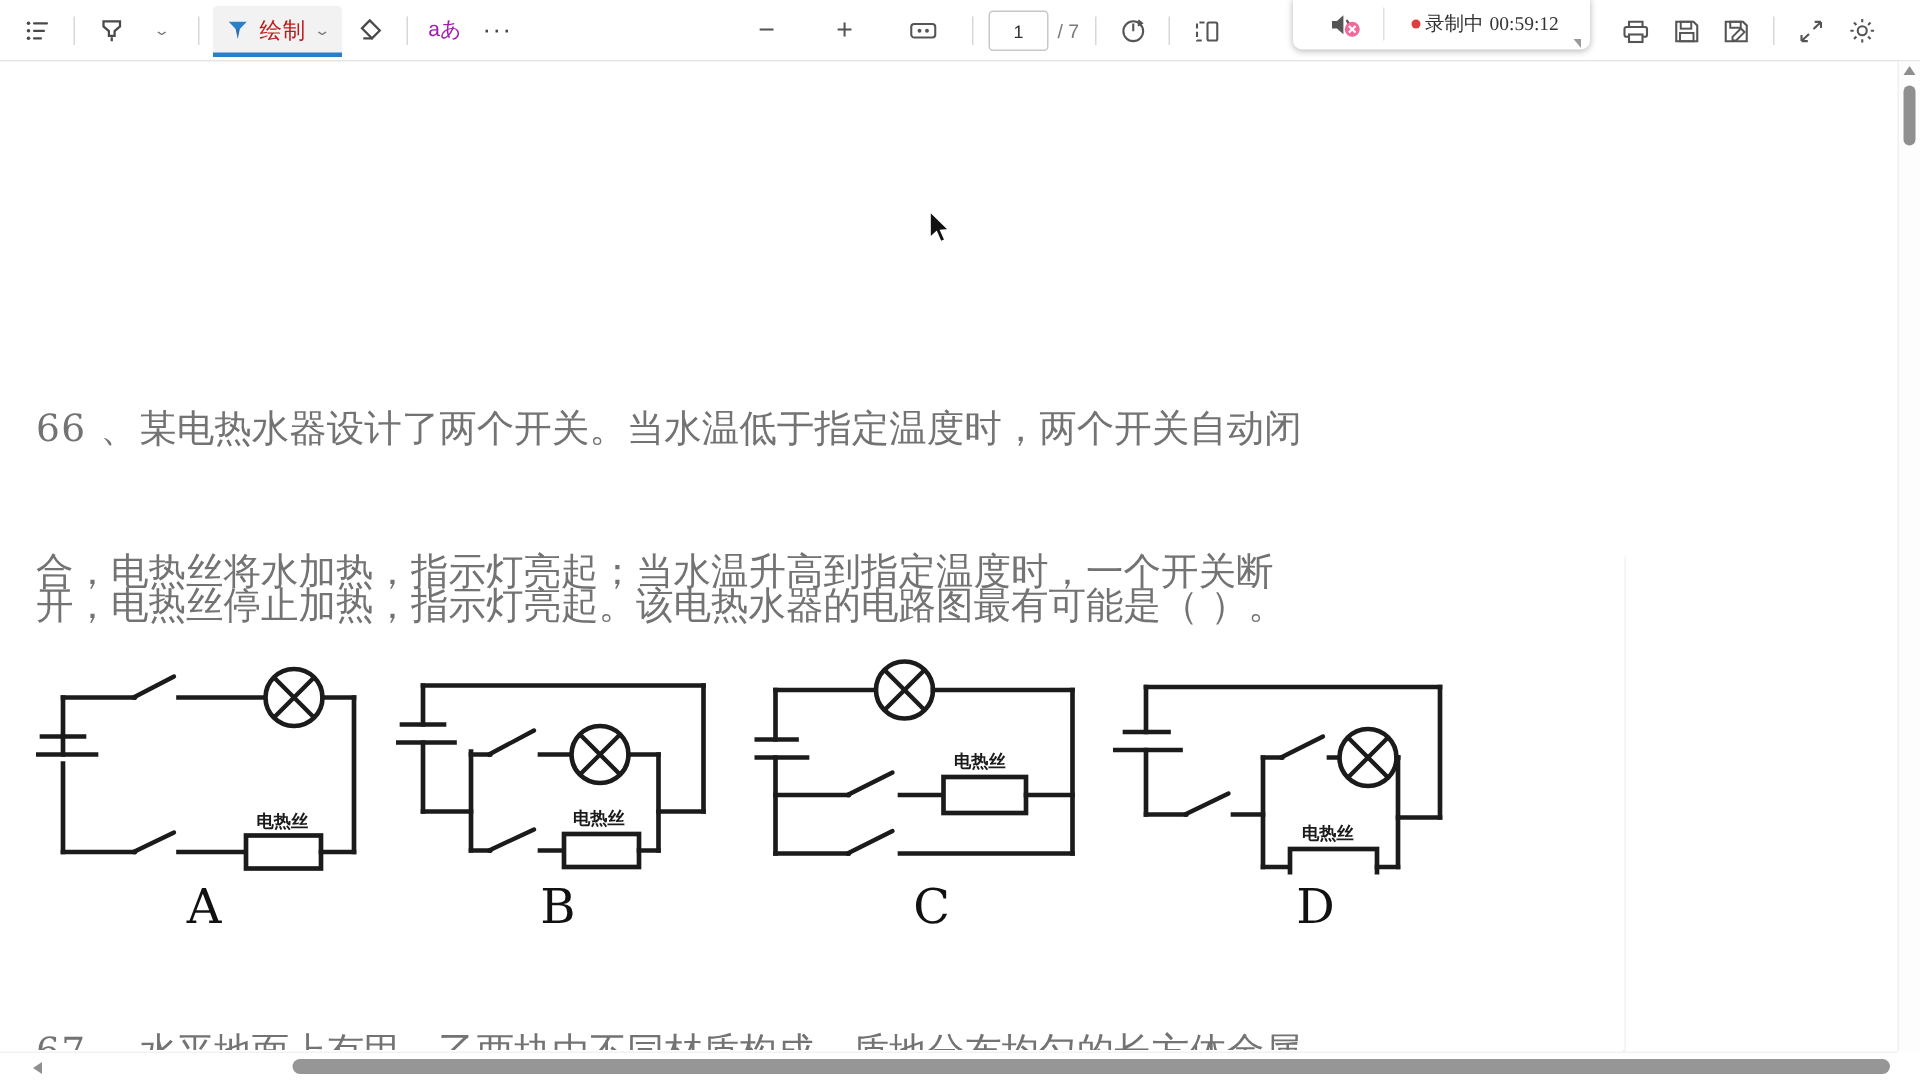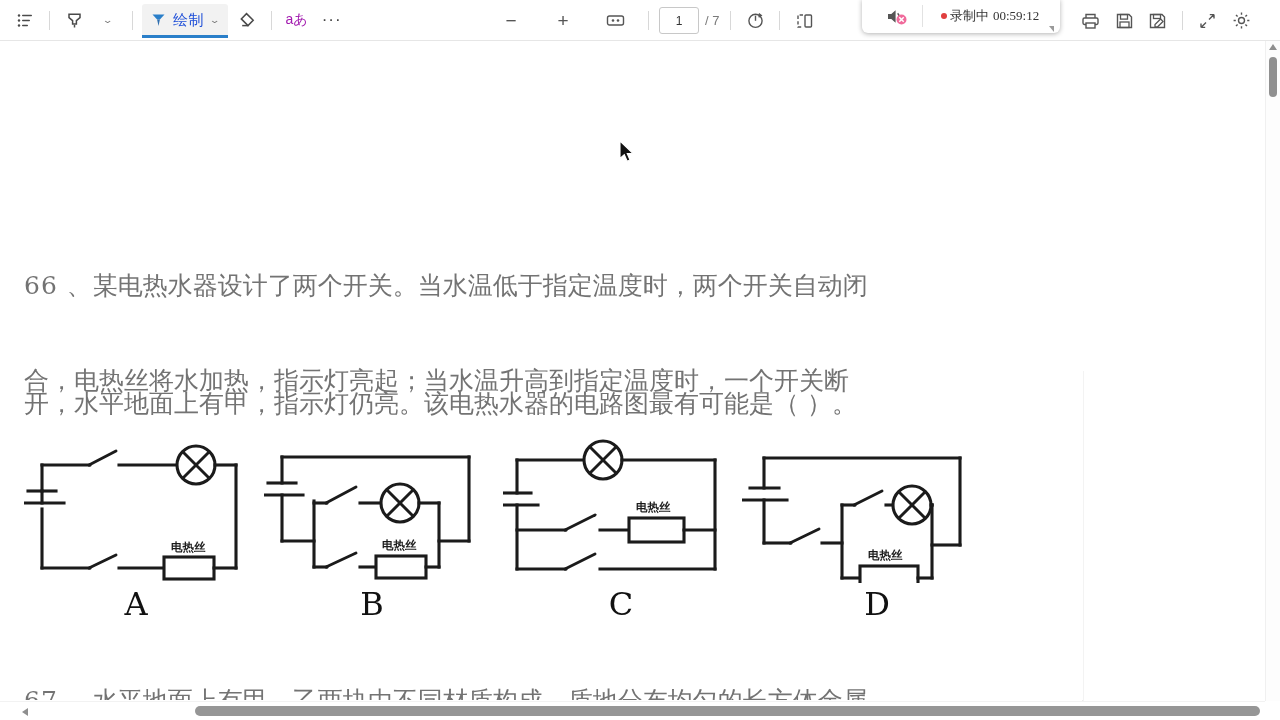--- a/index.html
+++ b/index.html
@@ -32,21 +32,21 @@
   .draw-tab{
     display:flex;align-items:center;height:33px;padding:0 9px 0 7px;
     background:#f2f2f2;border-radius:3px 3px 0 0;position:relative;
     margin:0 2px;cursor:pointer;
   }
   .draw-tab::after{
     content:"";position:absolute;left:0;right:0;bottom:-1px;height:3px;background:#2a7fc9;
   }
   .draw-label{
     font-family:"DejaVu Sans","Liberation Sans",sans-serif;
-    font-size:15px;color:#1d4ed8;margin:0 7px 0 5px;letter-spacing:.5px;
+    font-size:15px;color:#b91c1c;margin:0 7px 0 5px;letter-spacing:.5px;
   }
   .chev{font-size:9px;color:#777;transform:scaleX(1.5);}
   .aa-btn{font-size:14px;color:#a21caf;letter-spacing:0px;}
   .dots{font-size:17px;color:#444;letter-spacing:1px;line-height:10px;}
 
   .pagebox{
     width:40px;height:27px;border:1px solid #c8c8c8;border-radius:3px;background:#fff;
     display:flex;align-items:center;justify-content:center;
     font-size:12px;color:#333;margin:0 3px;box-sizing:border-box;cursor:text;
   }
@@ -152,21 +152,21 @@
     <div class="page-edge2"></div>
     <div class="page-edge"></div>
   </div>
 
   <div class="page">
 
     <div class="qtext" id="q66l1">
       <span class="qnum">66 、</span><span>某电热水器设计了两个开关。当水温低于指定温度时，两个开关自动闭</span>
     </div>
     <div class="qtext" id="q66l2">合，电热丝将水加热，指示灯亮起；当水温升高到指定温度时，一个开关断</div>
-    <div class="qtext" id="q66l3">开，水平地面上有甲，指示灯仍亮。该电热水器的电路图最有可能是（ ）。</div>
+    <div class="qtext" id="q66l3">开，电热丝停止加热，指示灯亮起。该电热水器的电路图最有可能是（ ）。</div>
 
     <div class="circuits">
 
       <div class="opt" style="left:24px;">
         <svg width="225" height="150" viewBox="0 0 225 150">
 
           <path class="wire" d="M18 32 L18 58"></path>
           <path class="wire" d="M18 76 L18 135"></path>
 
           <path class="wire" d="M4 58 L32 58"></path>

